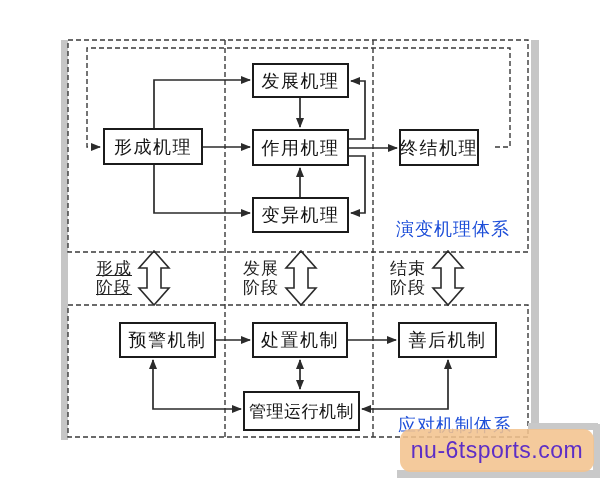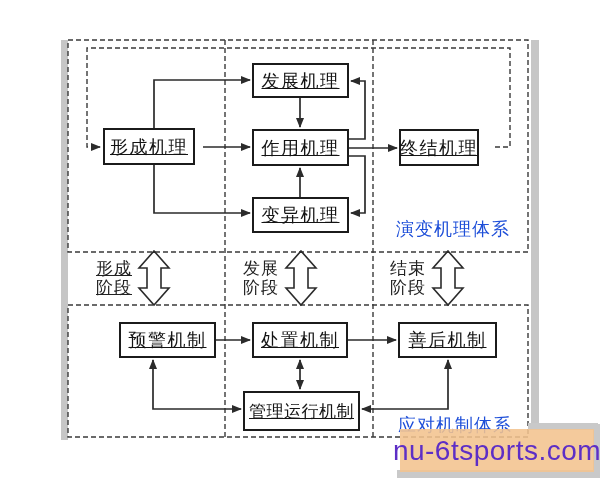--- a/index.html
+++ b/index.html
@@ -4,38 +4,38 @@
 <style>
   html,body{margin:0;padding:0;background:#ffffff;}
   #stage{
     position:relative;width:600px;height:480px;background:#ffffff;overflow:hidden;
     font-family:"Liberation Serif",serif;
   }
   #stage svg{position:absolute;left:0;top:0;}
   .box{
     position:absolute;box-sizing:border-box;background:#ffffff;
     border:2.5px solid #1b1b1b;display:flex;align-items:center;justify-content:center;
-    font-size:18px;letter-spacing:1.5px;color:#141414;white-space:nowrap;text-decoration:underline;
+    font-size:18px;letter-spacing:1.5px;color:#141414;white-space:nowrap;
   }
   .box.wide{font-size:17px;letter-spacing:0.5px;}
   .stage-label{
     position:absolute;width:48px;text-align:center;font-size:17px;line-height:19px;
     color:#222;letter-spacing:1px;
   }
   .stage-label span{display:block;}
   .sys-label{
     position:absolute;font-size:18px;letter-spacing:1px;color:#1d4ed8;white-space:nowrap;
   }
   .wm-shadow{position:absolute;background:#c9c9c9;}
   #watermark{
     position:absolute;left:400px;top:429px;width:194px;height:43px;
     background:rgba(243,195,142,0.88);
     display:flex;align-items:center;justify-content:center;
-    font-family:"Liberation Sans",sans-serif;font-size:28px;color:#5d2ec6;
-    letter-spacing:0.5px;white-space:nowrap;
+    font-family:"Liberation Sans",sans-serif;font-size:23px;color:#5d2ec6;
+    letter-spacing:0.5px;white-space:nowrap;border-radius:11px;
   }
 </style>
 </head>
 <body>
 
 <div id="stage">
 
   <svg width="600" height="480" viewBox="0 0 600 480">
     <defs>
       <marker id="ah" orient="auto-start-reverse" markerUnits="userSpaceOnUse" markerWidth="10" markerHeight="8" refX="9" refY="4">
@@ -66,21 +66,21 @@
     <path d="M348,340 L396,340" fill="none" stroke="#2b2b2b" stroke-width="1.7" marker-end="url(#ah)"></path>
     <path d="M300,360 L300,389" fill="none" stroke="#2b2b2b" stroke-width="1.7" marker-start="url(#ah)" marker-end="url(#ah)"></path>
     <path d="M153,360 L153,409 L241,409" fill="none" stroke="#2b2b2b" stroke-width="1.7" marker-start="url(#ah)" marker-end="url(#ah)"></path>
     <path d="M448,360 L448,409 L362,409" fill="none" stroke="#2b2b2b" stroke-width="1.7" marker-start="url(#ah)" marker-end="url(#ah)"></path>
 
     <polygon points="154,251 169,268 161,268 161,288 169,288 154,305 139,288 147,288 147,268 139,268" fill="#ffffff" stroke="#2b2b2b" stroke-width="1.6"></polygon>
     <polygon points="301,251 316,268 308,268 308,288 316,288 301,305 286,288 294,288 294,268 286,268" fill="#ffffff" stroke="#2b2b2b" stroke-width="1.6"></polygon>
     <polygon points="448,251 463,268 455,268 455,288 463,288 448,305 433,288 441,288 441,268 433,268" fill="#ffffff" stroke="#2b2b2b" stroke-width="1.6"></polygon>
   </svg>
 
-  <div class="box" style="left:103px;top:128px;width:92px;height:37px;">
+  <div class="box" style="left:103px;top:128px;width:100px;height:37px;">
     <span>形成机理</span>
   </div>
   <div class="box" style="left:252px;top:63px;width:97px;height:35px;">
     <span>发展机理</span>
   </div>
   <div class="box" style="left:252px;top:129px;width:97px;height:37px;">
     <span>作用机理</span>
   </div>
   <div class="box" style="left:252px;top:197px;width:97px;height:36px;">
     <span>变异机理</span>

